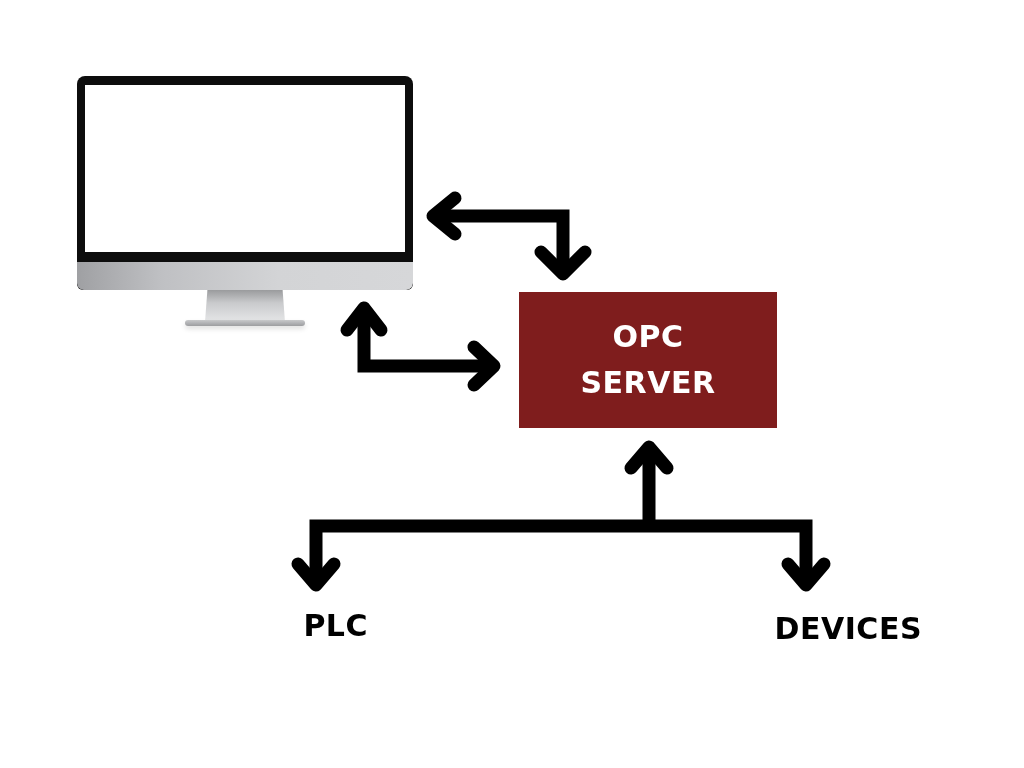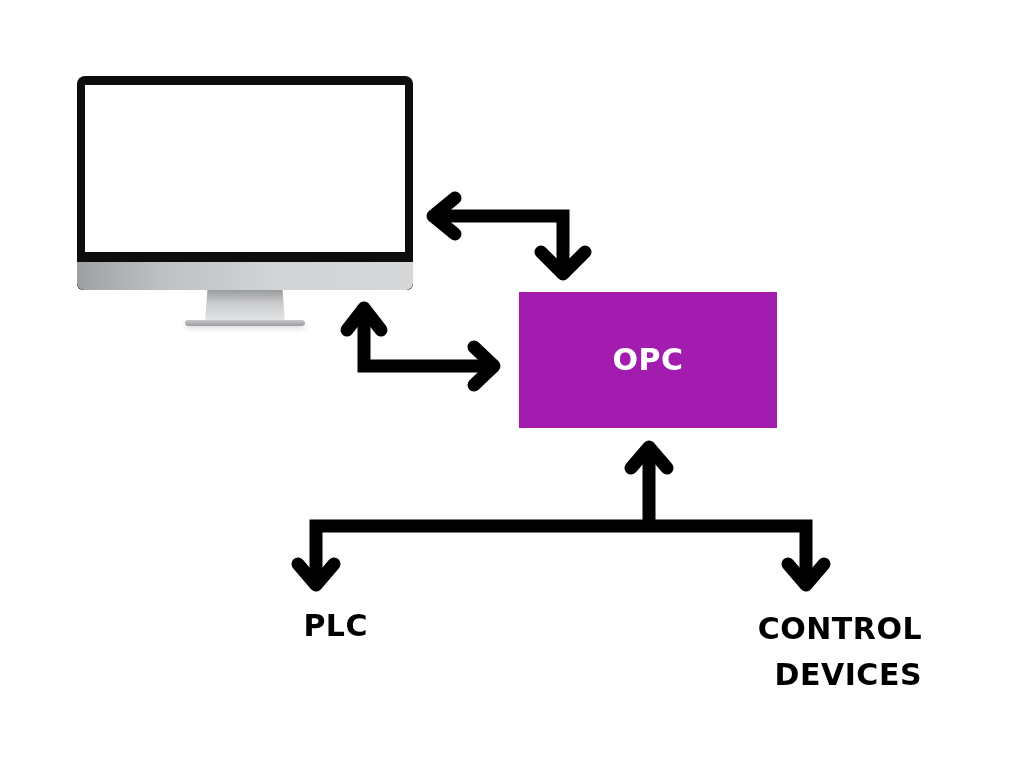--- a/index.html
+++ b/index.html
@@ -37,22 +37,23 @@
 
 <div id="monitor" class="abs">
   <div class="bezel">
     <div class="screen"></div>
     <div class="chin"></div>
   </div>
   <div class="stand"></div>
   <div class="base"></div>
 </div>
 
-<div id="server" class="abs" style="background: #a21caf;">
+<div id="server" class="abs" style="background: #7f1d1d;">
   <span>OPC</span>
+  <span>SERVER</span>
 </div>
 
 <svg id="arrows" viewBox="0 0 1024 768">
   <g fill="none" stroke="#000" stroke-width="13" stroke-linecap="round" stroke-linejoin="round">
 
     <g>
       <polyline points="436,216 563,216 563,272" stroke-linecap="butt" stroke-linejoin="miter"></polyline>
       <polyline points="455,198 433,216 455,234"></polyline>
       <polyline points="541,252 563,274 585,252"></polyline>
     </g>
@@ -68,15 +69,14 @@
       <polyline points="631,468 649,447 667,468"></polyline>
       <polyline points="316,582 316,526 806,526 806,582" stroke-linecap="butt" stroke-linejoin="miter"></polyline>
       <polyline points="298,564 316,585 334,564"></polyline>
       <polyline points="788,564 806,585 824,564"></polyline>
     </g>
   </g>
 </svg>
 
 <div id="plc-label" class="label">PLC</div>
 <div id="devices-label" class="label">
-  <div>CONTROL</div>
   <div>DEVICES</div>
 </div>
 
 </body></html>

